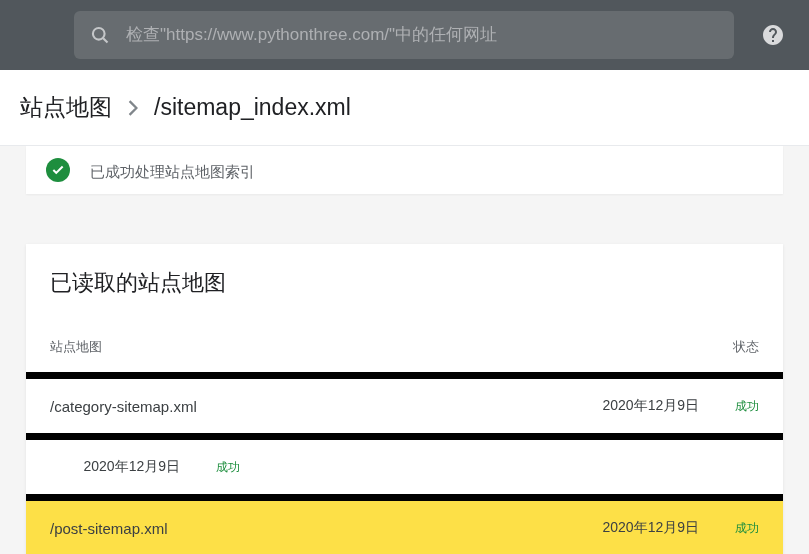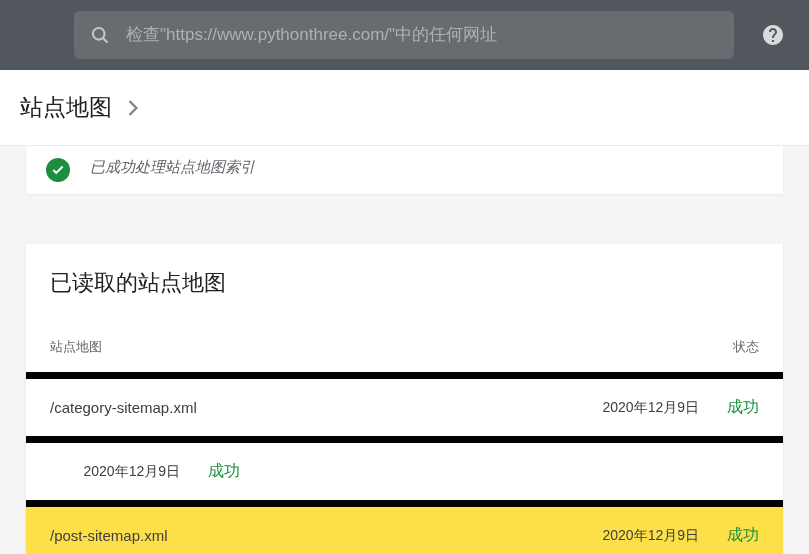--- a/index.html
+++ b/index.html
@@ -88,23 +88,22 @@
     .content-area {
       background: #f5f5f5;
       padding: 0;
       position: relative;
     }
     .status-banner {
       background: #fff;
       margin: 0 26px;
       padding: 12px 20px;
       display: flex;
-      align-items: flex-start;
+      align-items: flex-end;
       box-shadow: 0 1px 2px rgba(0,0,0,0.05);
-      font-style: italic;
     }
     .status-check {
       width: 24px;
       height: 24px;
       background: #1e8e3e;
       border-radius: 50%;
       display: flex;
       align-items: center;
       justify-content: center;
       margin-right: 20px;
@@ -160,21 +159,21 @@
     .row-date {
       width: 130px;
       text-align: right;
       color: #3c4043;
       font-size: 14px;
     }
     .row-status {
       width: 60px;
       text-align: right;
       color: #1e8e3e;
-      font-size: 16px;
+      font-size: 12px;
     }
   </style>
 </head>
 <body>
 
 <div class="header">
   <div class="header-left-stub"></div>
   <div class="search-container">
     <span class="search-icon">
       <svg width="20" height="20" viewBox="0 0 24 24" fill="none" stroke="currentColor" stroke-width="2.5">
@@ -191,20 +190,21 @@
   </span>
 </div>
 
 <div class="breadcrumb">
   <span class="breadcrumb-link">站点地图</span>
   <span class="breadcrumb-sep">
     <svg width="10" height="16" viewBox="0 0 8 14" fill="none" stroke="currentColor" stroke-width="2">
       <polyline points="1,1 7,7 1,13"></polyline>
     </svg>
   </span>
+  <span class="breadcrumb-current">/sitemap_index.xml</span>
 </div>
 
 <div class="content-area">
   <div class="status-banner">
     <span class="status-check">
       <svg width="14" height="14" viewBox="0 0 24 24" fill="none" stroke="#fff" stroke-width="3.5">
         <polyline points="4,12 9,17 20,6"></polyline>
       </svg>
     </span>
     <span class="status-text">已成功处理站点地图索引</span>

